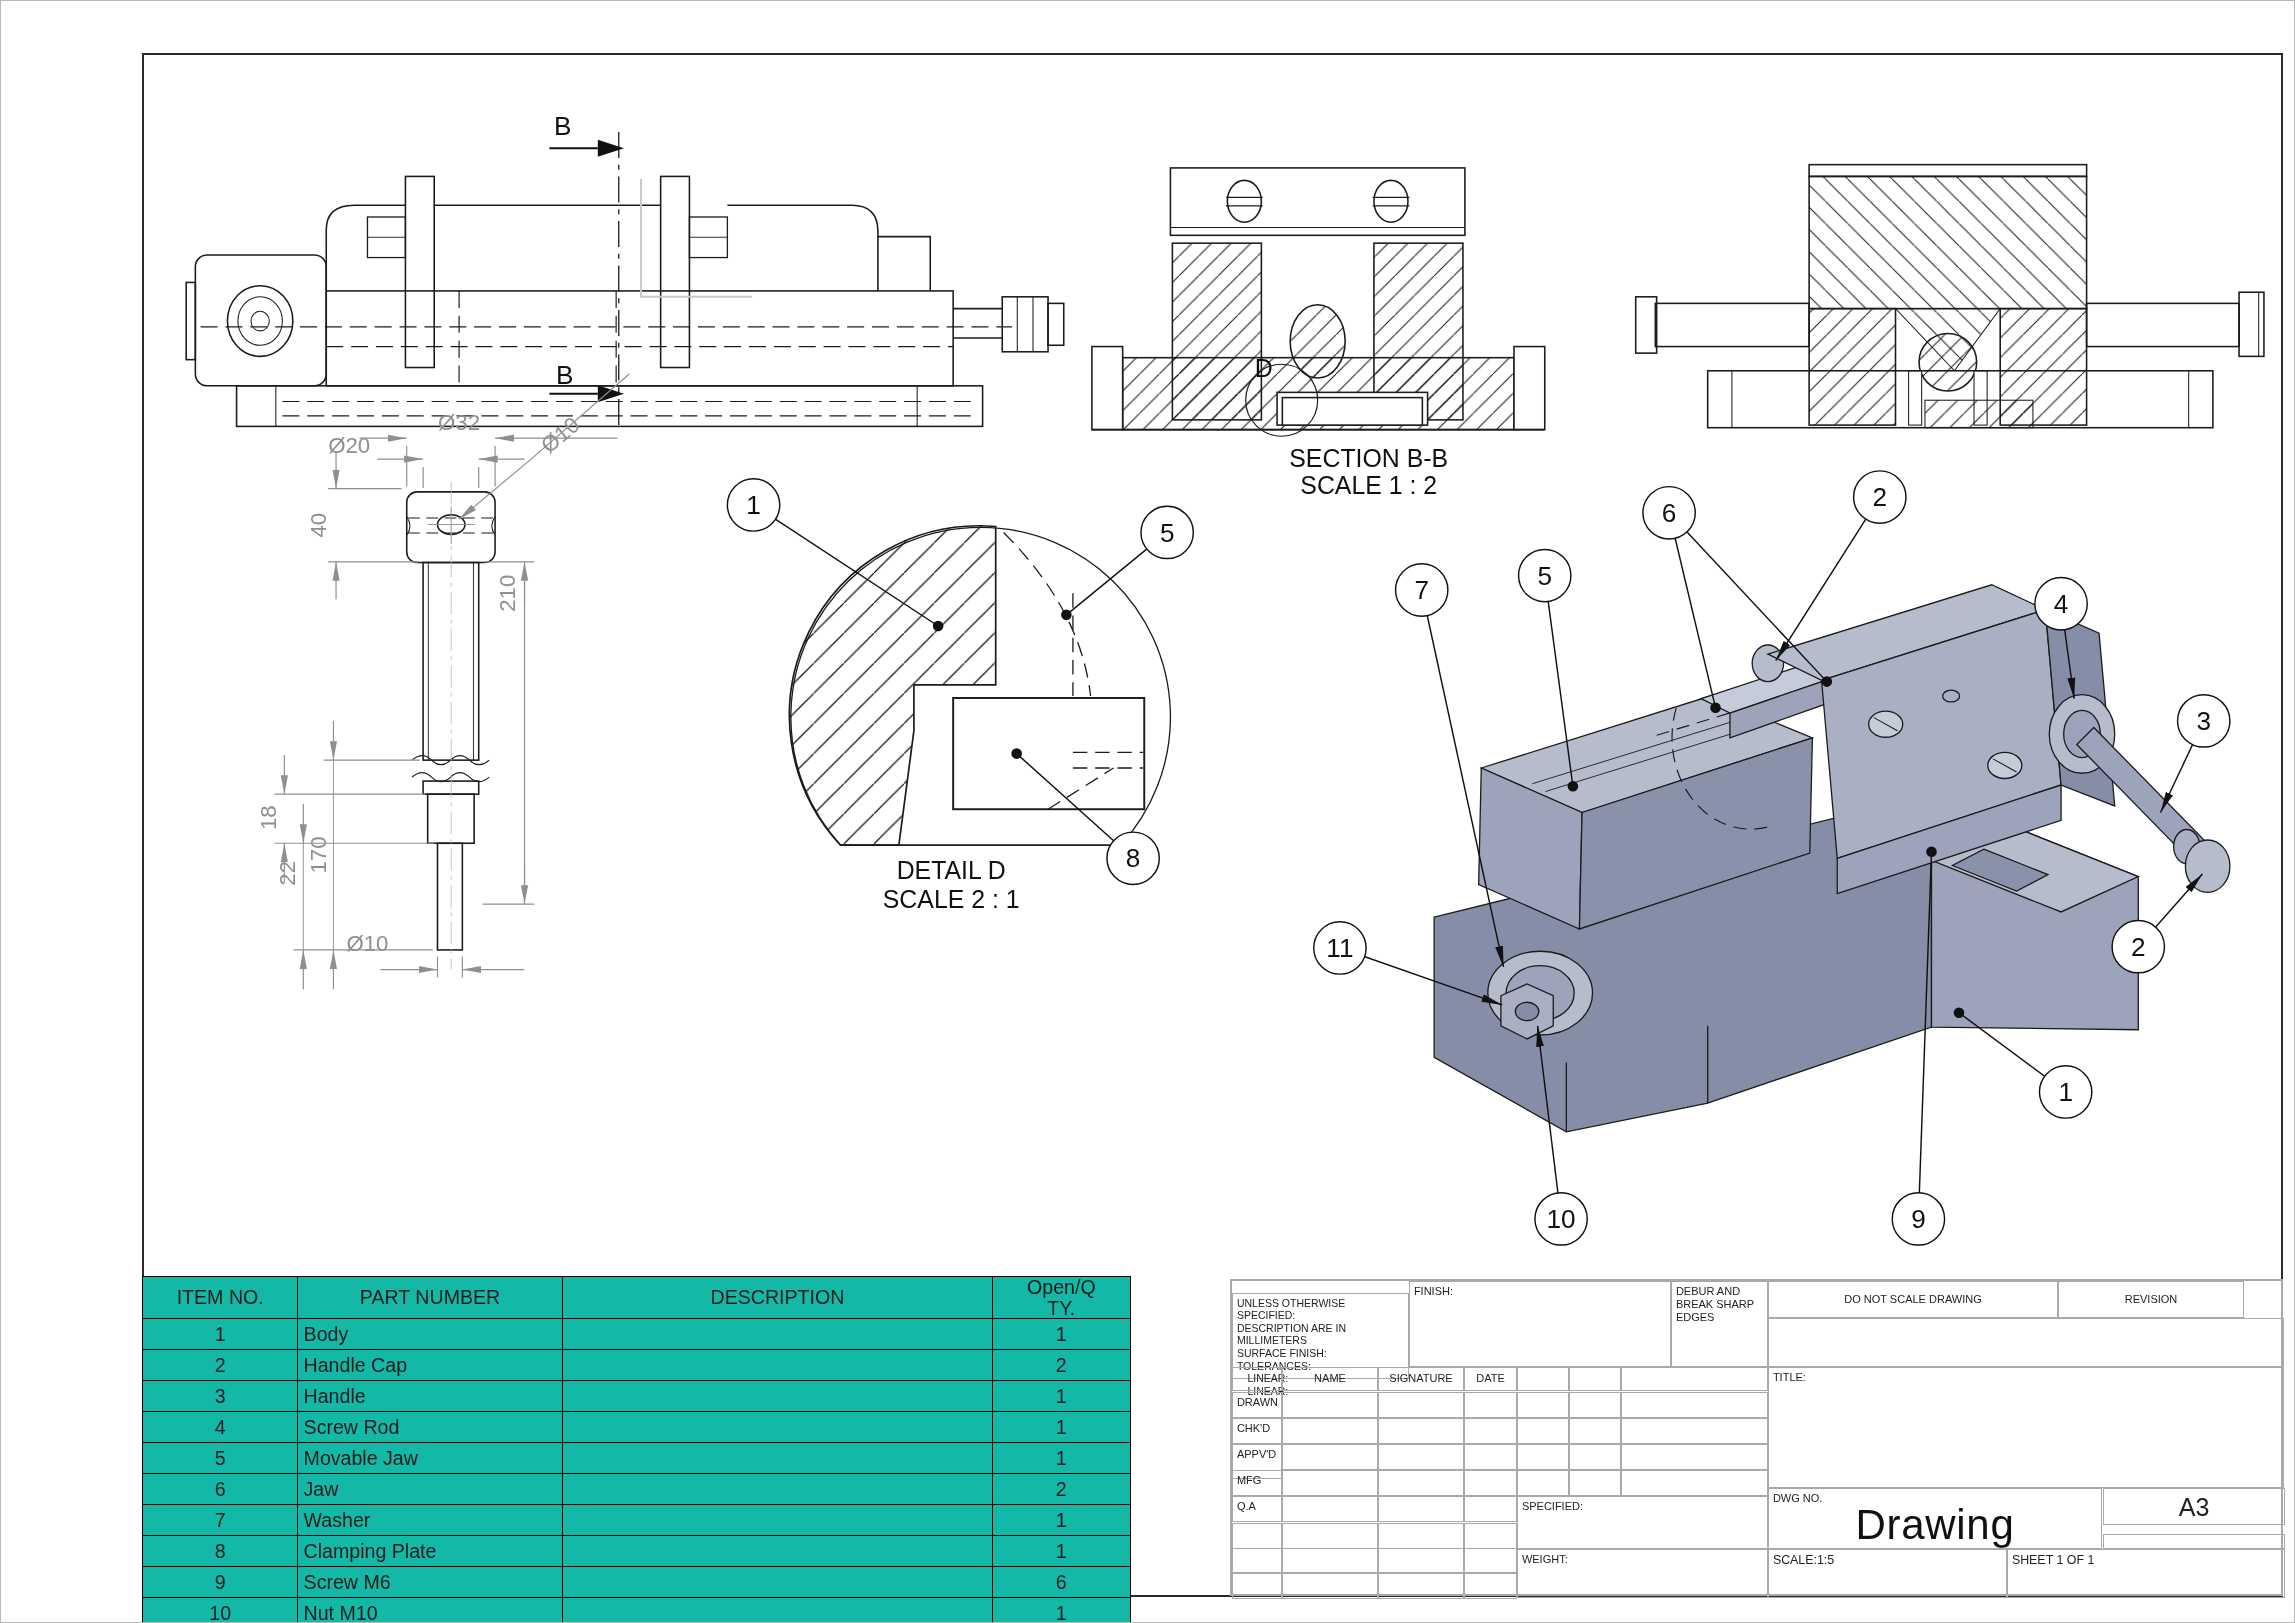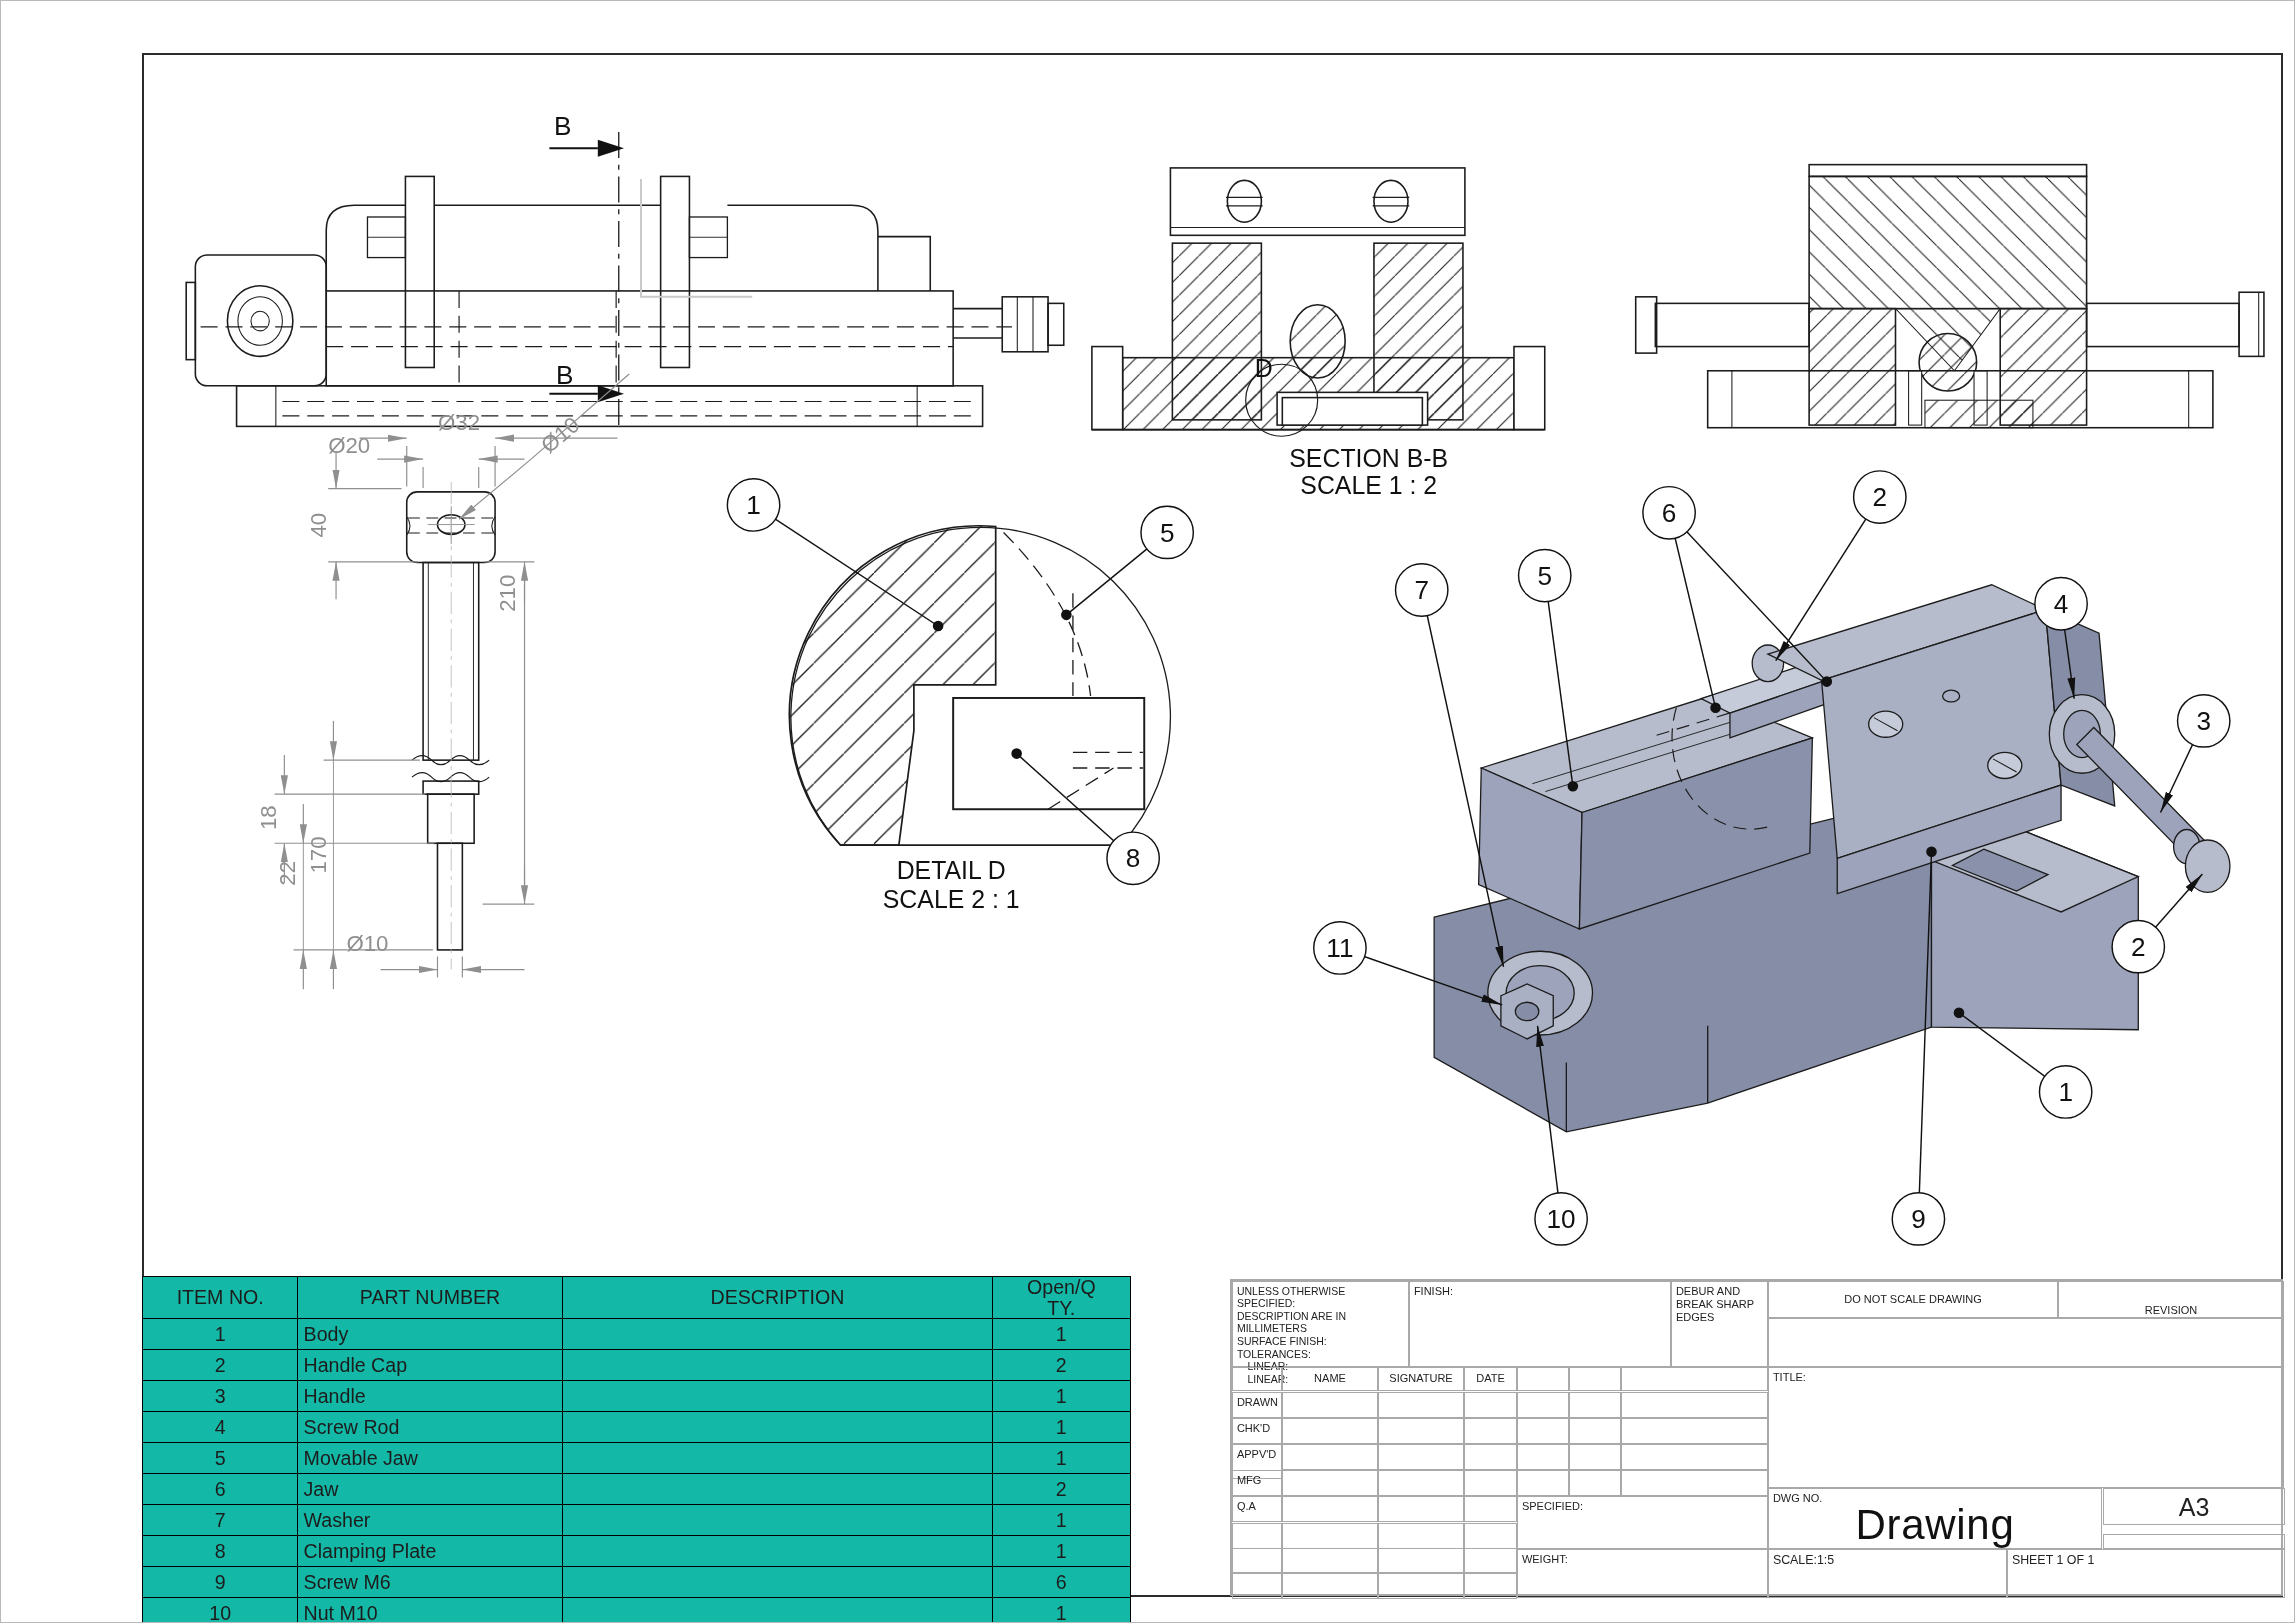--- a/index.html
+++ b/index.html
@@ -435,34 +435,34 @@
       <tr>
           <td class="c">11</td>
           <td class="l">Lock Nut M10</td>
           <td></td>
           <td class="c">1</td>
         </tr>
     </tbody>
   </table>
 
   <div id="tb">
-    <div class="cell" style="left:0;top:0;width:177px;height:86px;font-size:10.5px;">
+    <div class="cell" style="left:0;top:12px;width:177px;height:86px;font-size:10.5px;">
       <div>UNLESS OTHERWISE SPECIFIED:</div>
       <div>DESCRIPTION ARE IN MILLIMETERS</div>
       <div>SURFACE FINISH:</div>
       <div>TOLERANCES:</div>
       <div class="ind">LINEAR:</div>
       <div class="ind">LINEAR:</div>
     </div>
     <div class="cell" style="left:177px;top:0;width:262px;height:86px;"><span>FINISH:</span></div>
     <div class="cell" style="left:439px;top:0;width:97px;height:86px;"><span>DEBUR AND BREAK SHARP EDGES</span></div>
     <div class="cell ctr" style="left:536px;top:0;width:290px;height:37px;">
         <span>DO NOT SCALE DRAWING</span>
       </div>
-    <div class="cell ctr" style="left:826px;top:0;width:226px;height:37px;align-items:flex-end;">
+    <div class="cell ctr" style="left:826px;top:0;width:186px;height:37px;">
         <span>REVISION</span>
       </div>
     <div class="cell" style="left:536px;top:37px;width:516px;height:49px;"></div>
 
     <div class="cell" style="left:0;top:86px;width:50px;height:24px;"></div>
     <div class="cell ctr" style="left:50px;top:86px;width:96px;height:24px;">
         <span>NAME</span>
       </div>
     <div class="cell ctr" style="left:146px;top:86px;width:86px;height:24px;">
         <span>SIGNATURE</span>

